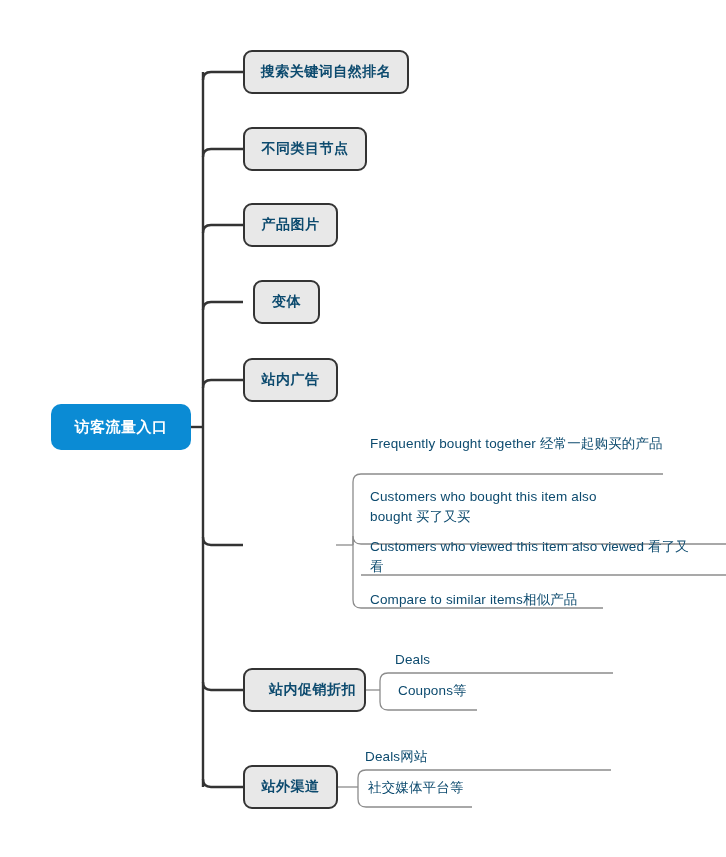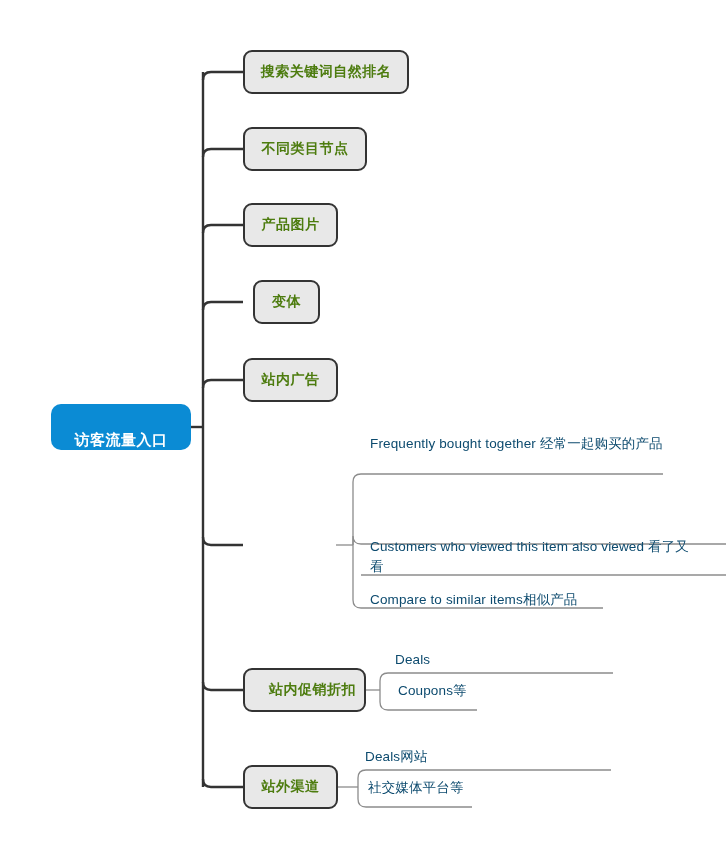--- a/index.html
+++ b/index.html
@@ -7,21 +7,21 @@
   #map{position:relative;width:726px;height:857px;background:#fff;}
   .svg-layer{position:absolute;left:0;top:0;width:726px;height:857px;}
 
   .node{
     position:absolute;
     box-sizing:border-box;
     background:#e8e8e8;
     border:2px solid #333333;
     border-radius:9px;
     display:flex;align-items:center;justify-content:center;
-    color:#4d7c0f;
+    color:#0c4a6e;
     font-size:14px;
     font-weight:700;
     letter-spacing:.5px;
     white-space:nowrap;
   }
   .node.root{
     background:#0b8bd4;
     border:none;
     color:#ffffff;
     border-radius:10px;
@@ -74,21 +74,21 @@
       <path d="M380,690 L380,702 q0,8 8,8 L477,710"></path>
     </g>
 
     <g fill="none" stroke="#8c8c8c" stroke-width="1.3">
       <path d="M338,787 L358,787"></path>
       <path d="M358,787 L358,778 q0,-8 8,-8 L611,770"></path>
       <path d="M358,787 L358,799 q0,8 8,8 L472,807"></path>
     </g>
   </svg>
 
-  <div class="node root" style="left:51px;top:404px;width:140px;height:46px;align-items:flex-end;">
+  <div class="node root" style="left:51px;top:404px;width:140px;height:46px;">
     <span>访客流量入口</span>
   </div>
 
   <div class="node" style="left:243px;top:50px;width:166px;height:44px;">
     <span>搜索关键词自然排名</span>
   </div>
 
   <div class="node" style="left:243px;top:127px;width:124px;height:44px;">
     <span>不同类目节点</span>
   </div>
@@ -109,20 +109,21 @@
   <div class="node" style="left:243px;top:668px;width:123px;height:44px;padding-left:16px;">
     <span>站内促销折扣</span>
   </div>
 
   <div class="node" style="left:243px;top:765px;width:95px;height:44px;">
     <span>站外渠道</span>
   </div>
 
   <div class="leaf" style="left:370px;top:434px;width:300px;">Frequently bought together 经常一起购买的产品</div>
 
+  <div class="leaf" style="left:370px;top:487px;width:268px;">Customers who bought this item also bought 买了又买</div>
 
   <div class="leaf" style="left:370px;top:537px;width:320px;">Customers who viewed this item also viewed 看了又看</div>
 
   <div class="leaf" style="left:370px;top:590px;width:300px;">Compare to similar items相似产品</div>
 
   <div class="leaf" style="left:395px;top:650px;width:200px;">Deals</div>
 
   <div class="leaf" style="left:398px;top:681px;width:200px;">Coupons等</div>
 
   <div class="leaf" style="left:365px;top:747px;width:200px;">Deals网站</div>

